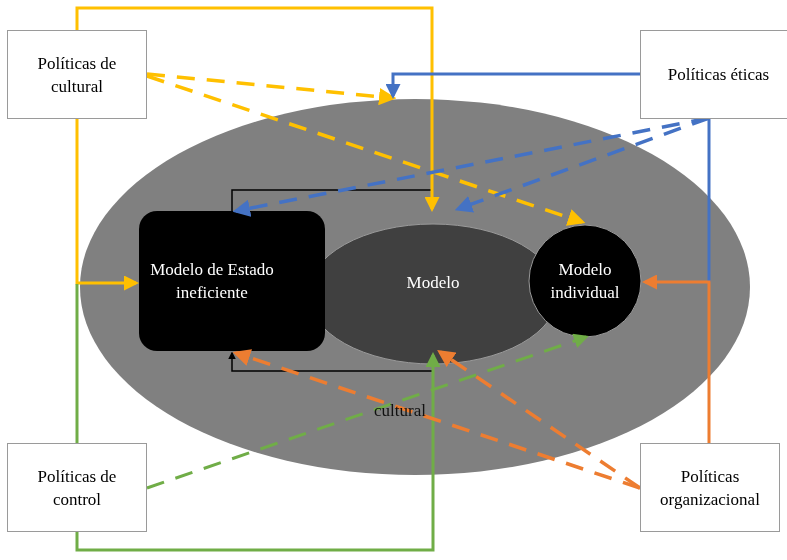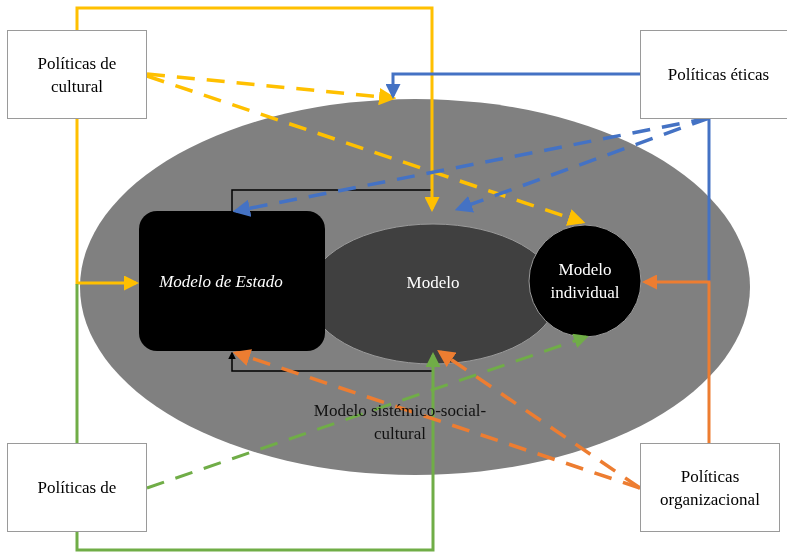--- a/index.html
+++ b/index.html
@@ -73,41 +73,42 @@
       <div>Políticas de</div>
       <div>cultural</div>
     </div>
 </div>
 <div class="policy-box" style="left:640px;top:30px;width:157px;height:89px;">
   <div>Políticas éticas</div>
 </div>
 <div class="policy-box" style="left:7px;top:443px;width:140px;height:89px;">
   <div>
       <div>Políticas de</div>
+      <div>control</div>
     </div>
 </div>
 <div class="policy-box" style="left:640px;top:443px;width:140px;height:89px;font-family:Liberation Serif, serif;">
   <div>
       <div>Políticas</div>
       <div>organizacional</div>
     </div>
 </div>
 
-<div class="node-label" style="left:139px;top:211px;width:164px;height:140px;font-style:italic;">
+<div class="node-label" style="left:130px;top:211px;width:164px;height:140px;">
   <div>
       <div>Modelo de Estado</div>
+      <div>ineficiente</div>
     </div>
 </div>
 <div class="node-label" style="left:330px;top:224px;width:206px;height:140px;margin-top:-12px;">
   <div>
       <div>Modelo</div>
     </div>
 </div>
 <div class="node-label" style="left:529px;top:225px;width:112px;height:112px;">
   <div>
       <div>Modelo</div>
       <div>individual</div>
     </div>
 </div>
 <div class="outer-label" style="left:280px;top:399px;width:240px;">
-  <div>Modelo sistémico-social-</div>
   <div>cultural</div>
 </div>
 
 </body></html>

